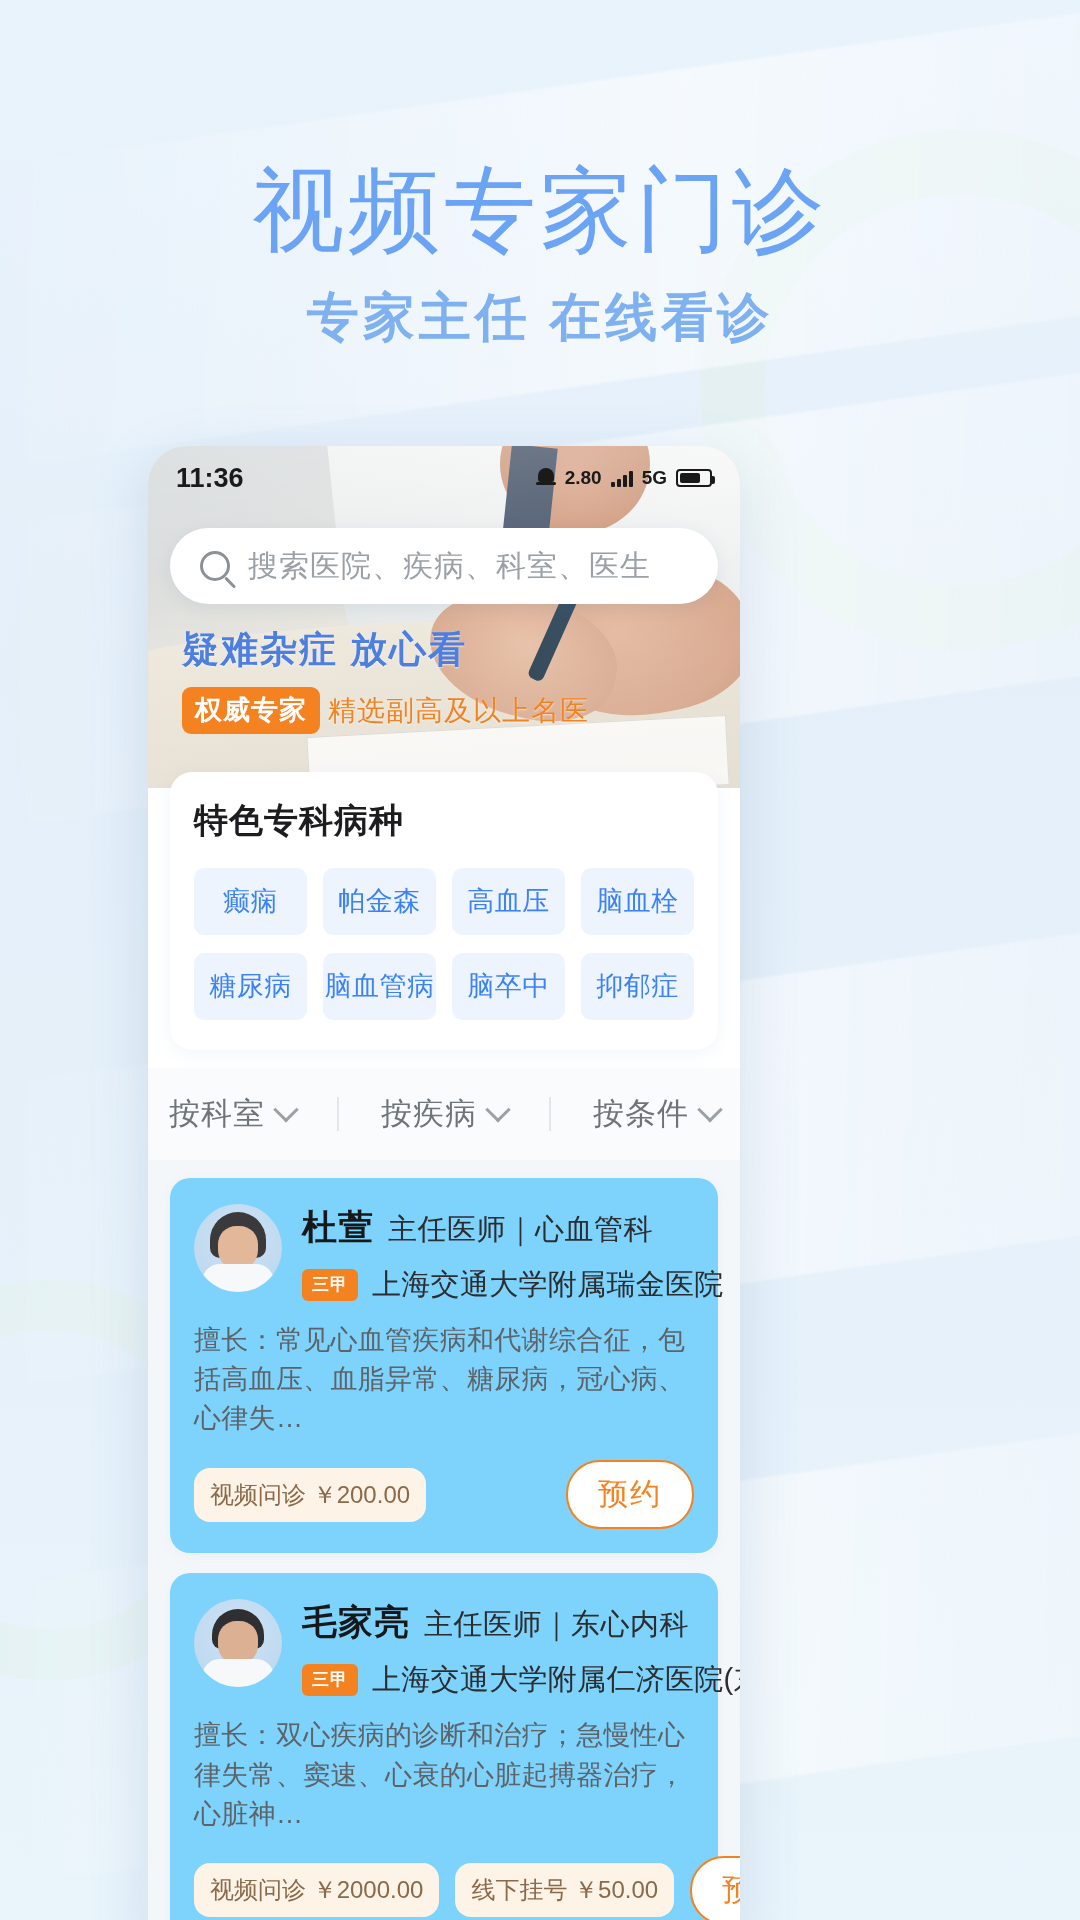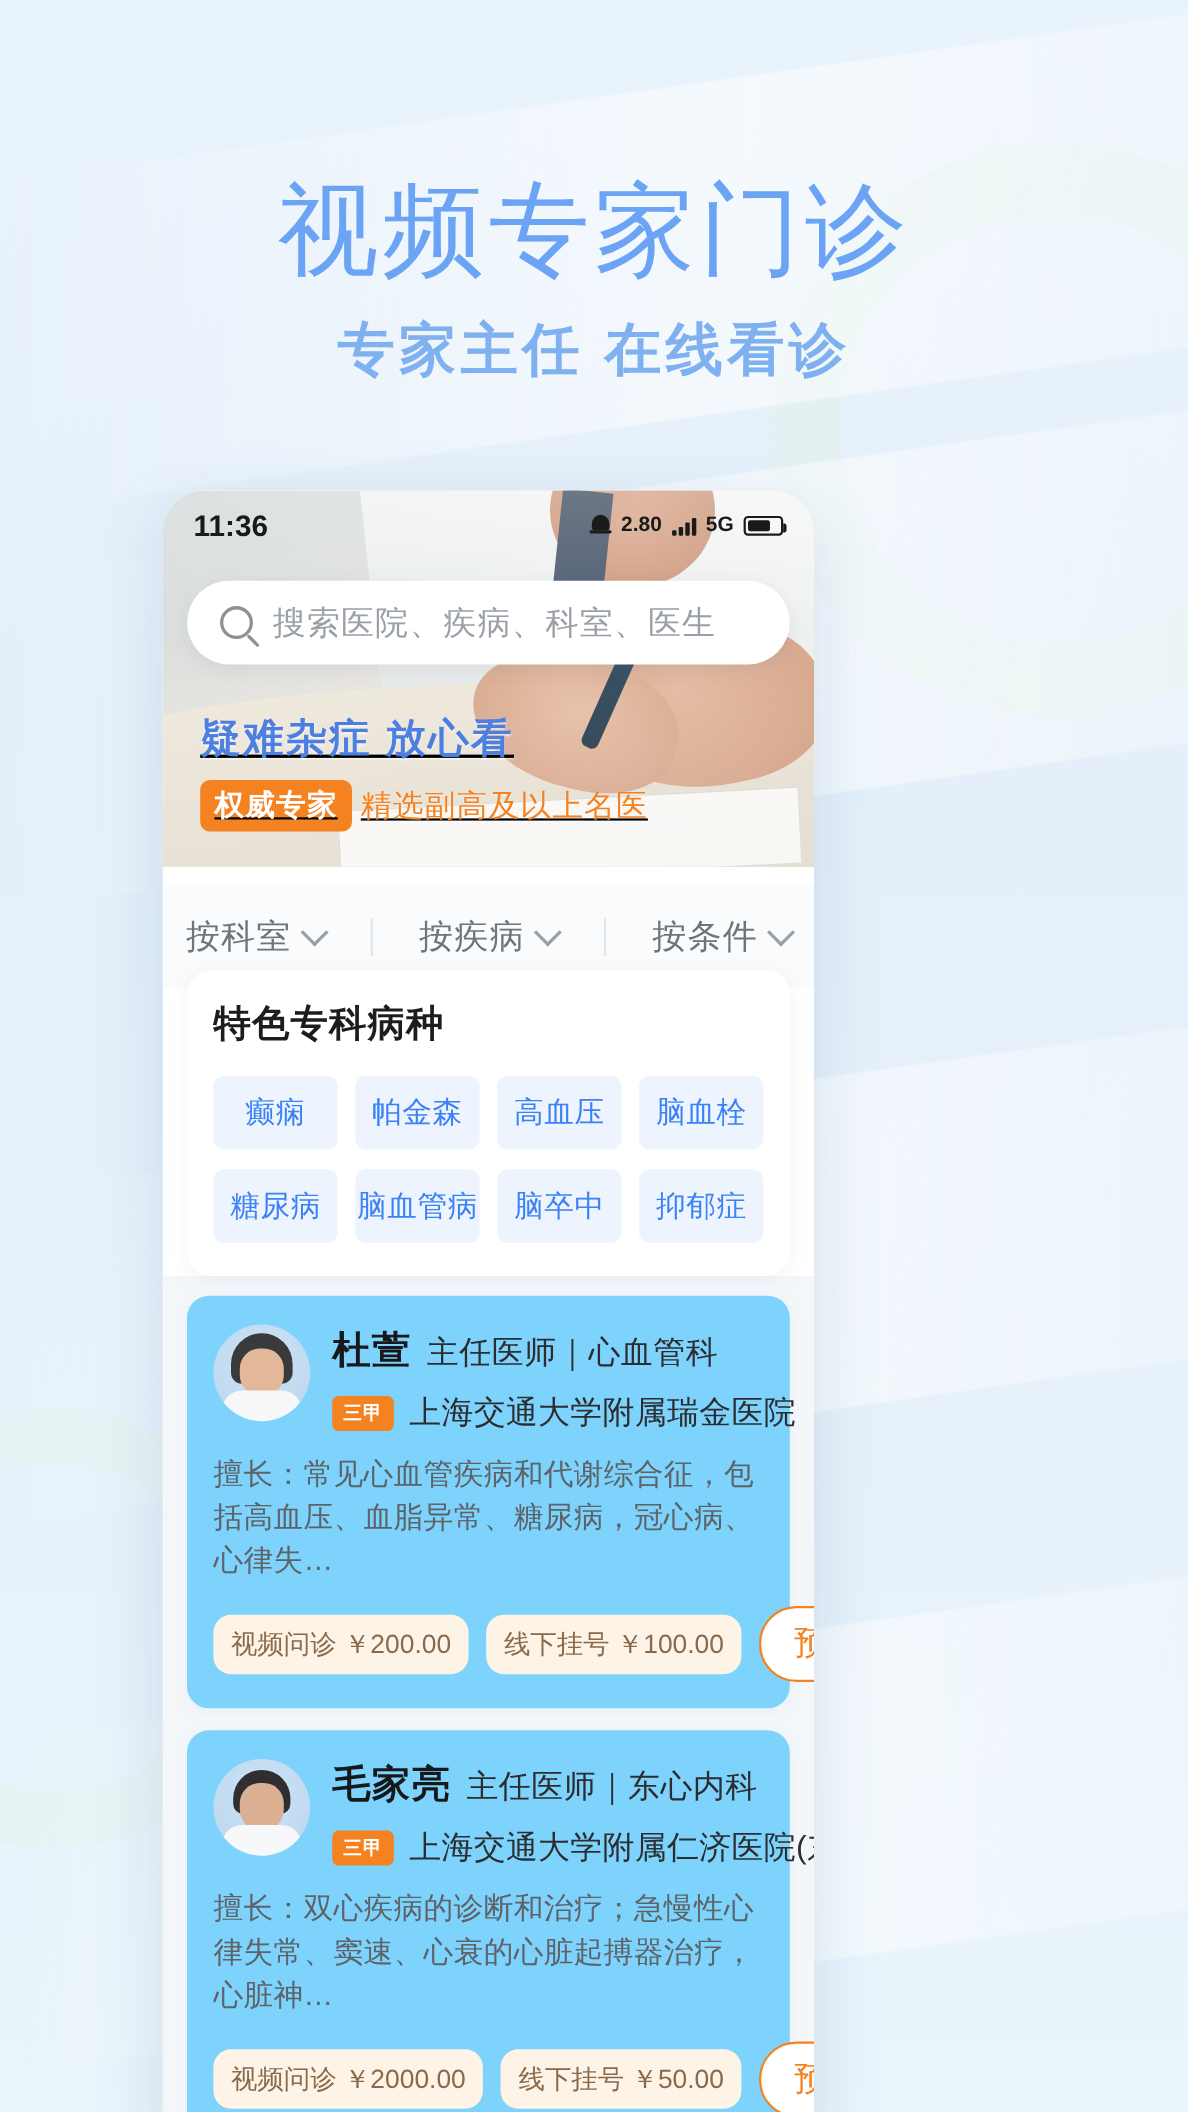--- a/index.html
+++ b/index.html
@@ -170,21 +170,21 @@
   }
   #searchbar .mag{
     width:30px;height:30px;border:3.4px solid #8d9196;border-radius:50%;position:relative;flex:none;
   }
   #searchbar .mag:after{
     content:"";position:absolute;right:-10px;bottom:-6px;width:14px;height:3.4px;background:#8d9196;border-radius:2px;transform:rotate(45deg);
   }
   #searchbar .ph{ font-size:30px; color:#9aa0a6; letter-spacing:1px;}
   
   #hero-caption{
-    position:absolute; left:34px; bottom:32px; z-index:4;text-decoration:underline;
+    position:absolute; left:34px; bottom:54px; z-index:4;
   }
   #hero-caption .line1{
     font-size:37px; font-weight:700; color:#4c7fe0; letter-spacing:2px;
     text-shadow:0 1px 2px rgba(255,255,255,0.65);
   }
   #hero-caption .line2{
     margin-top:12px; display:flex; align-items:center; gap:8px;
   }
   .badge-auth{
     background:#f58220; color:#ffffff; font-size:27px; font-weight:700;
@@ -342,49 +342,49 @@
 
     <div id="hero-caption">
       <div class="line1">疑难杂症 放心看</div>
       <div class="line2">
         <span class="badge-auth">权威专家</span>
         <span class="cap-orange">精选副高及以上名医</span>
       </div>
     </div>
   </div>
 
+  <div id="specialty-card">
+    <h2>特色专科病种</h2>
+    <div class="tag-grid">
+      <span class="tag">癫痫</span>
+      <span class="tag">帕金森</span>
+      <span class="tag">高血压</span>
+      <span class="tag">脑血栓</span>
+      <span class="tag">糖尿病</span>
+      <span class="tag">脑血管病</span>
+      <span class="tag">脑卒中</span>
+      <span class="tag">抑郁症</span>
+    </div>
+  </div>
+
   <div id="filterbar">
     <span class="filt">
       <span>按科室</span>
       <span class="chev"></span>
     </span>
     <span class="filt-div"></span>
     <span class="filt">
       <span>按疾病</span>
       <span class="chev"></span>
     </span>
     <span class="filt-div"></span>
     <span class="filt">
       <span>按条件</span>
       <span class="chev"></span>
     </span>
-  </div>
-
-  <div id="specialty-card">
-    <h2>特色专科病种</h2>
-    <div class="tag-grid">
-      <span class="tag">癫痫</span>
-      <span class="tag">帕金森</span>
-      <span class="tag">高血压</span>
-      <span class="tag">脑血栓</span>
-      <span class="tag">糖尿病</span>
-      <span class="tag">脑血管病</span>
-      <span class="tag">脑卒中</span>
-      <span class="tag">抑郁症</span>
-    </div>
   </div>
 
   <div id="doctor-list">
 
     <div class="doc-card">
       <div class="doc-top">
         <div class="avatar">
           <span class="hair"></span>
           <span class="face"></span>
           <span class="coat"></span>
@@ -396,21 +396,20 @@
           </div>
           <div class="doc-hosp-row">
             <span class="badge-3a">三甲</span>
             <span class="doc-hosp">上海交通大学附属瑞金医院</span>
           </div>
         </div>
       </div>
       <div class="doc-desc">擅长：常见心血管疾病和代谢综合征，包括高血压、血脂异常、糖尿病，冠心病、心律失…</div>
       <div class="doc-bottom">
         <span class="price-chip">视频问诊 ￥200.00</span>
-        <span class="price-chip">线下挂号 ￥100.00</span>
         <button class="book-btn">预约</button>
       </div>
     </div>
 
     <div class="doc-card">
       <div class="doc-top">
         <div class="avatar male">
           <span class="hair"></span>
           <span class="face"></span>
           <span class="coat"></span>

